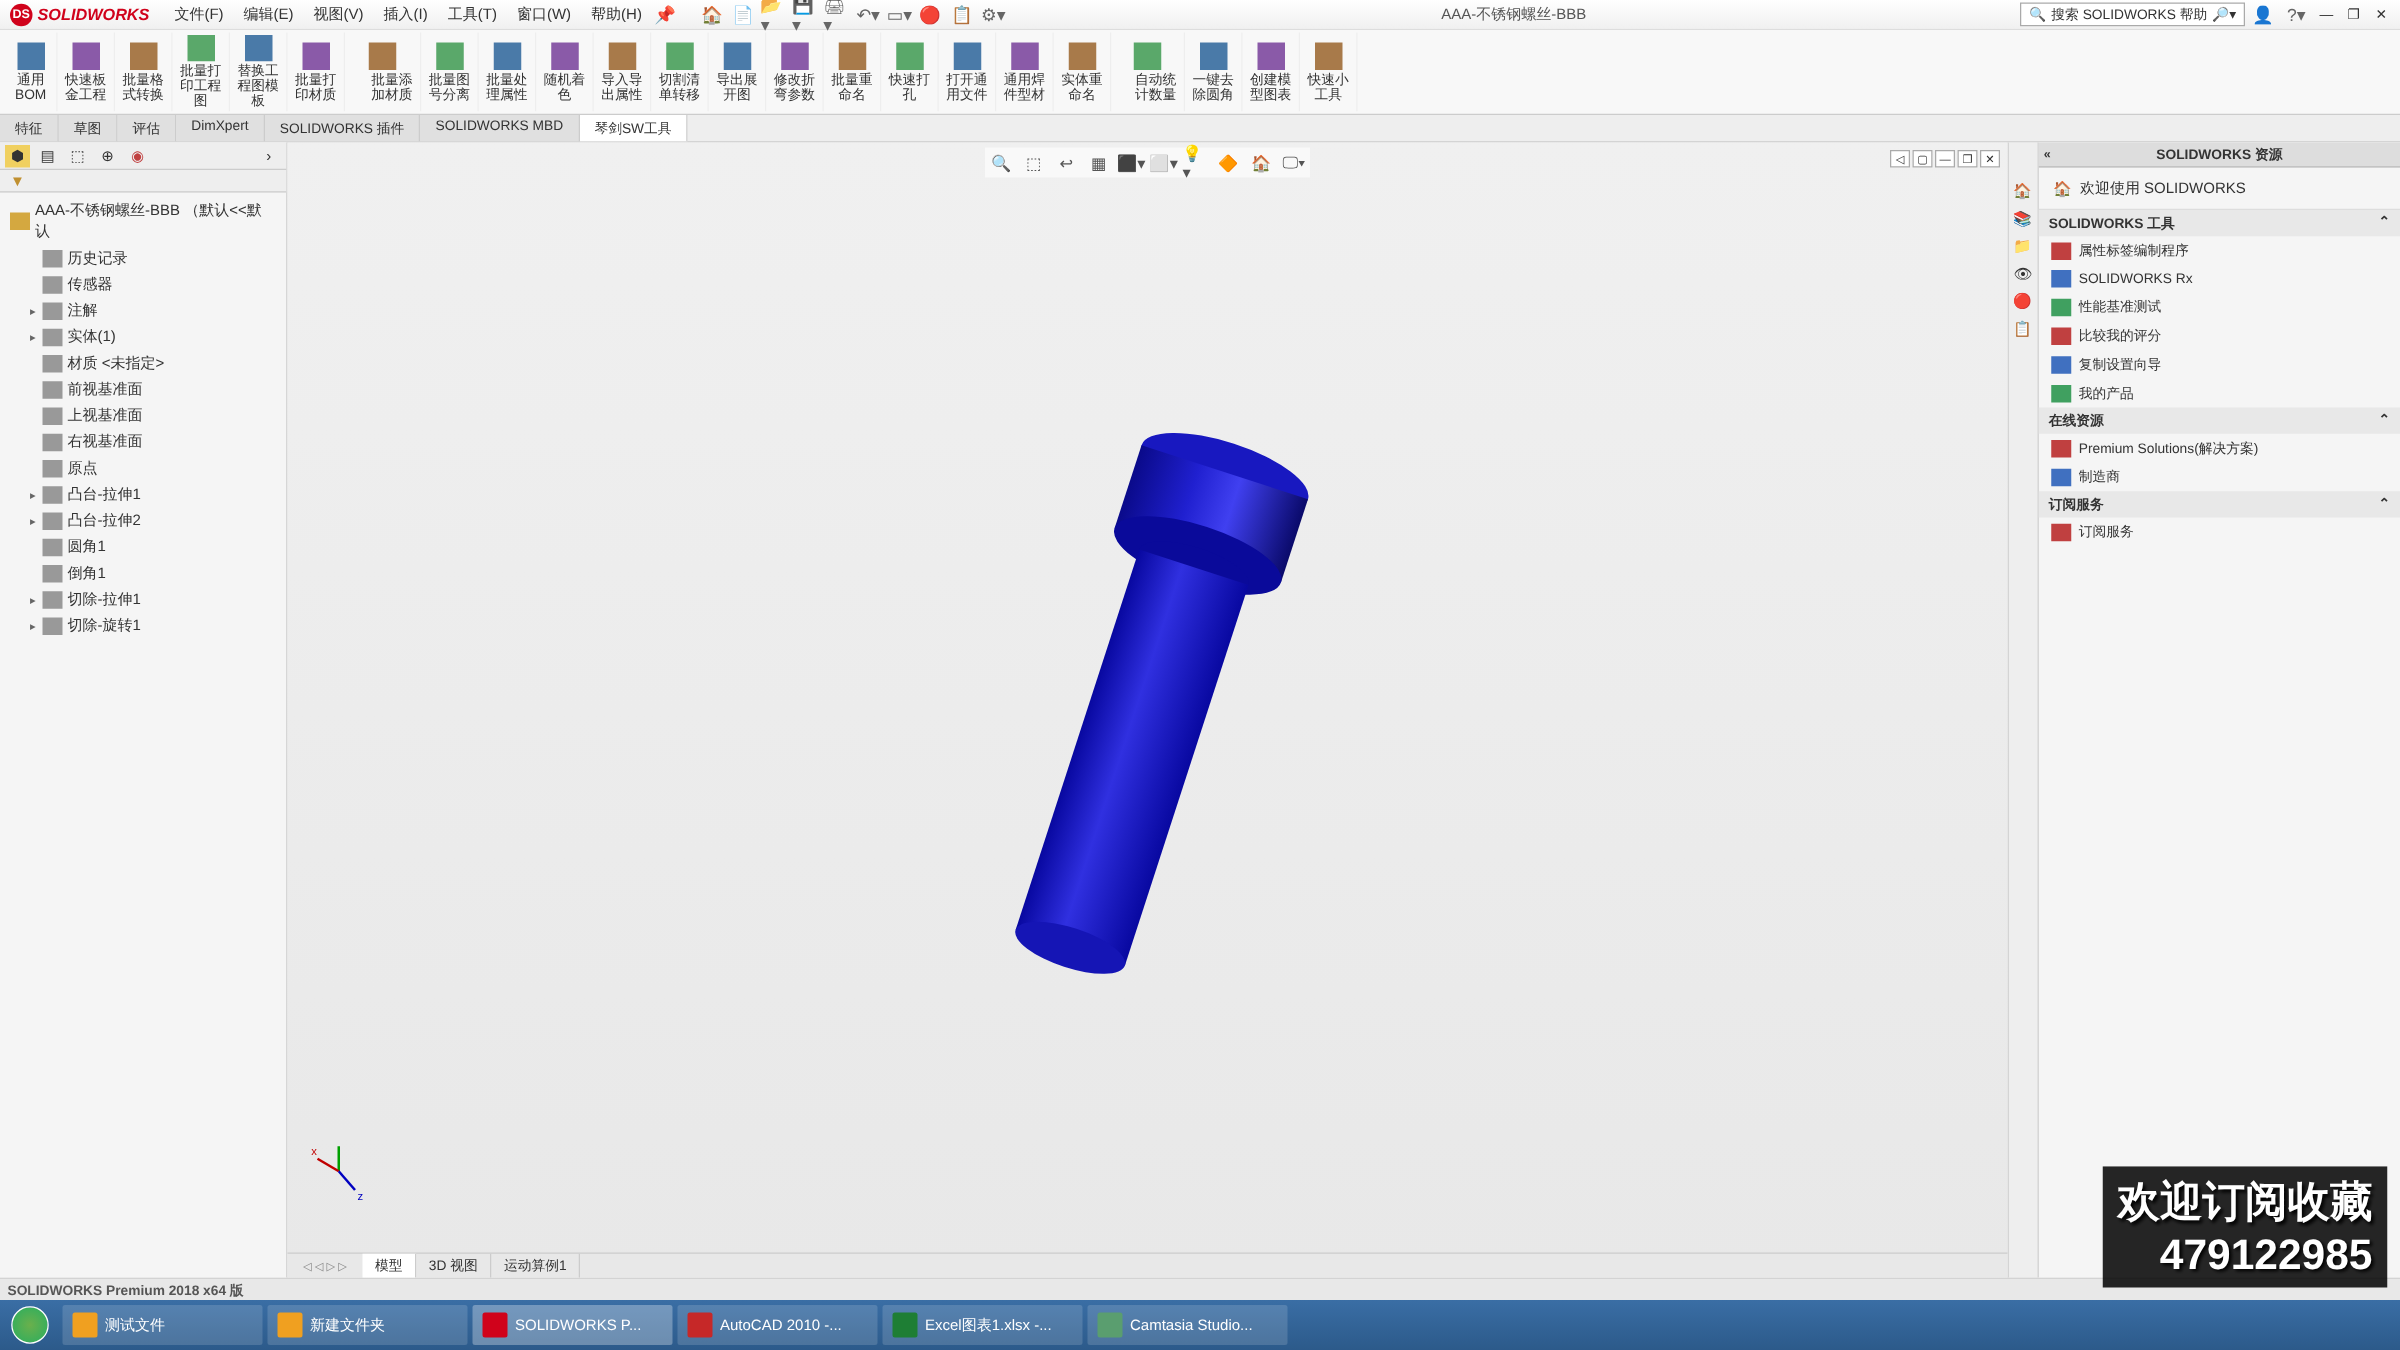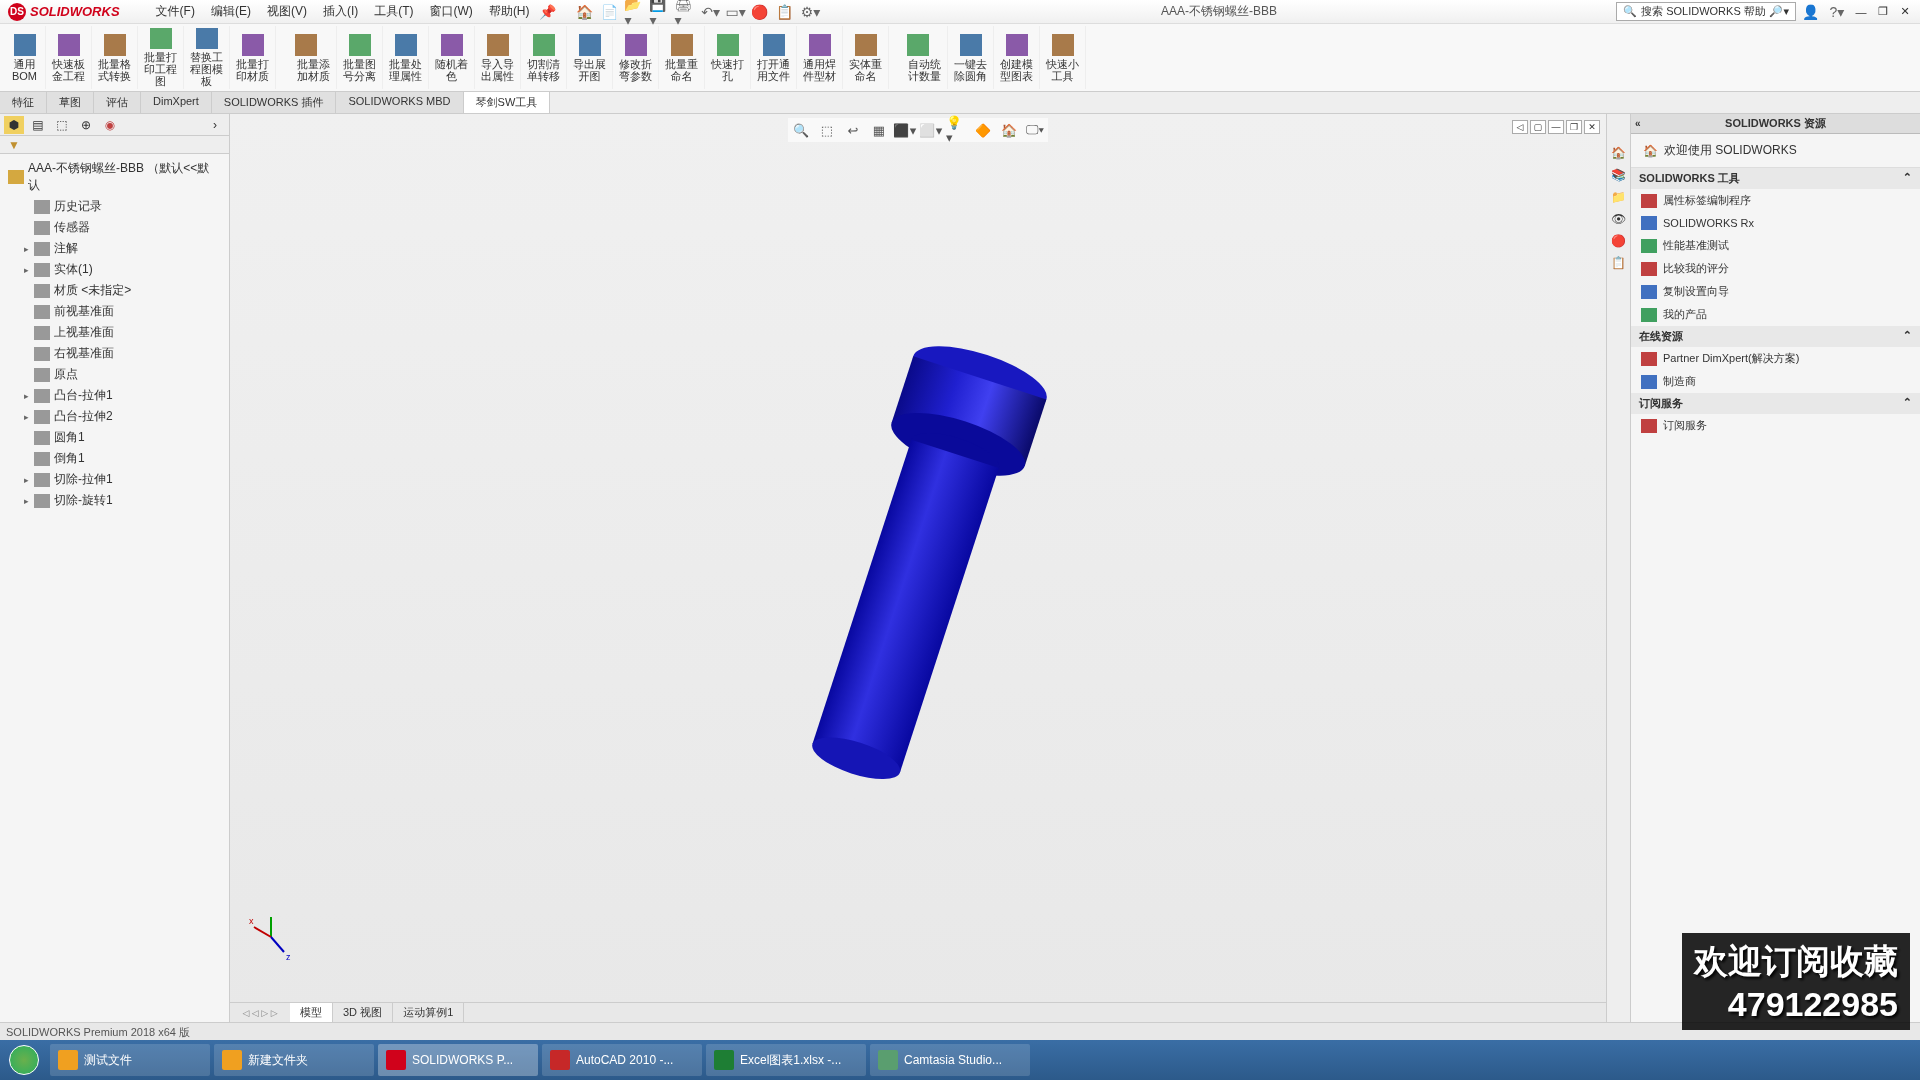--- a/index.html
+++ b/index.html
@@ -2,21 +2,21 @@
 <html><head>
 <meta charset="utf-8">
 <style>
 * { margin: 0; padding: 0; box-sizing: border-box; font-family: "Microsoft YaHei", Arial, sans-serif; }
 body { width: 1920px; height: 1080px; overflow: hidden; background: #fff; font-size: 12px; color: #333; }
 
 .titlebar { height: 24px; background: linear-gradient(#fff, #f0f0f0); display: flex; align-items: center; border-bottom: 1px solid #ddd; }
 .logo { display: flex; align-items: center; padding: 0 8px; }
 .logo-icon { width: 18px; height: 18px; background: #d0021b; border-radius: 50%; margin-right: 4px; display: flex; align-items: center; justify-content: center; color: #fff; font-size: 10px; font-weight: bold; }
 .logo-text { font-weight: bold; color: #d0021b; font-style: italic; font-size: 13px; }
-.menu { display: flex; margin-left: 20px; justify-content: flex-end; }
+.menu { display: flex; margin-left: 4px; justify-content: flex-end; }
 .menu-item { padding: 3px 8px; cursor: pointer; font-size: 12px; }
 .tb-icons { display: flex; align-items: center; margin-left: 15px; gap: 3px; }
 .tb-ico { width: 22px; height: 18px; display: flex; align-items: center; justify-content: center; cursor: pointer; font-size: 14px; color: #666; }
 .title-center { flex: 1; text-align: center; font-size: 12px; color: #555; }
 .title-right { display: flex; align-items: center; gap: 4px; padding-right: 6px; }
 .search-box { border: 1px solid #aaa; background: #fff; padding: 1px 6px; font-size: 11px; display: flex; align-items: center; gap: 4px; }
 .win-btn { width: 18px; height: 16px; display: flex; align-items: center; justify-content: center; cursor: pointer; font-size: 11px; }
 
 .ribbon { height: 68px; background: #f8f8f8; border-bottom: 1px solid #ccc; display: flex; padding: 2px 4px; }
 .ribbon-btn { display: flex; flex-direction: column; align-items: center; justify-content: center; padding: 2px 6px; cursor: pointer; font-size: 11px; text-align: center; border-right: 1px solid #eee; min-width: 42px; }
@@ -59,21 +59,21 @@
 
 .right-panel { width: 290px; background: #f5f5f5; border-left: 1px solid #ccc; }
 .rp-head { height: 20px; background: #ddd; display: flex; align-items: center; justify-content: center; font-size: 11px; font-weight: bold; border-bottom: 1px solid #bbb; position: relative; }
 .rp-collapse { position: absolute; left: 4px; font-size: 10px; }
 .rp-welcome { display: flex; align-items: center; gap: 6px; padding: 8px 12px; border-bottom: 1px solid #ddd; }
 .rp-group-head { background: #e8e8e8; padding: 3px 8px; font-size: 11px; font-weight: bold; display: flex; justify-content: space-between; cursor: pointer; }
 .rp-item { display: flex; align-items: center; gap: 6px; padding: 4px 10px; cursor: pointer; font-size: 11px; }
 .rp-iico { width: 16px; height: 14px; background: #c04040; }
 .rp-iico.b2 { background: #4070c0; } .rp-iico.b3 { background: #40a060; }
 
-.statusbar { height: 20px; background: #e8e8e8; border-top: 1px solid #ccc; font-size: 11px; padding: 2px 6px; color: #555; }
+.statusbar { height: 20px; background: #e8e8e8; border-top: 1px solid #ccc; font-size: 11px; padding: 2px 6px; color: #555; font-weight: bold; }
 
 .taskbar { height: 40px; background: linear-gradient(#3a6ea5, #2c5a8a); display: flex; align-items: center; position: fixed; bottom: 0; left: 0; right: 0; }
 .start-btn { width: 48px; height: 36px; display: flex; align-items: center; justify-content: center; cursor: pointer; }
 .start-orb { width: 30px; height: 30px; border-radius: 50%; background: radial-gradient(#6ab04c, #27ae60); border: 1px solid #fff; }
 .task-item { height: 32px; min-width: 160px; background: rgba(255,255,255,0.15); margin: 0 2px; display: flex; align-items: center; padding: 0 8px; cursor: pointer; border-radius: 2px; gap: 6px; color: #fff; font-size: 12px; }
 .task-item.active { background: rgba(255,255,255,0.3); }
 .task-ico { width: 20px; height: 20px; background: #f0a020; border-radius: 2px; }
 .task-ico.sw { background: #d0021b; } .task-ico.ac { background: #c62828; }
 .task-ico.xl { background: #1e7e34; } .task-ico.cm { background: #5a9e6f; }
 
@@ -462,21 +462,21 @@
           <span>我的产品</span>
         </div>
       </div>
     <div class="rp-group-head">
       <span>在线资源</span>
         <span>⌃</span>
     </div>
     <div id="g2items">
         <div class="rp-item">
           <span class="rp-iico "></span>
-          <span>Partner DimXpert(解决方案)</span>
+          <span>Premium Solutions(解决方案)</span>
         </div>
         <div class="rp-item">
           <span class="rp-iico b2"></span>
           <span>制造商</span>
         </div>
       </div>
     <div class="rp-group-head">
       <span>订阅服务</span>
         <span>⌃</span>
     </div>

